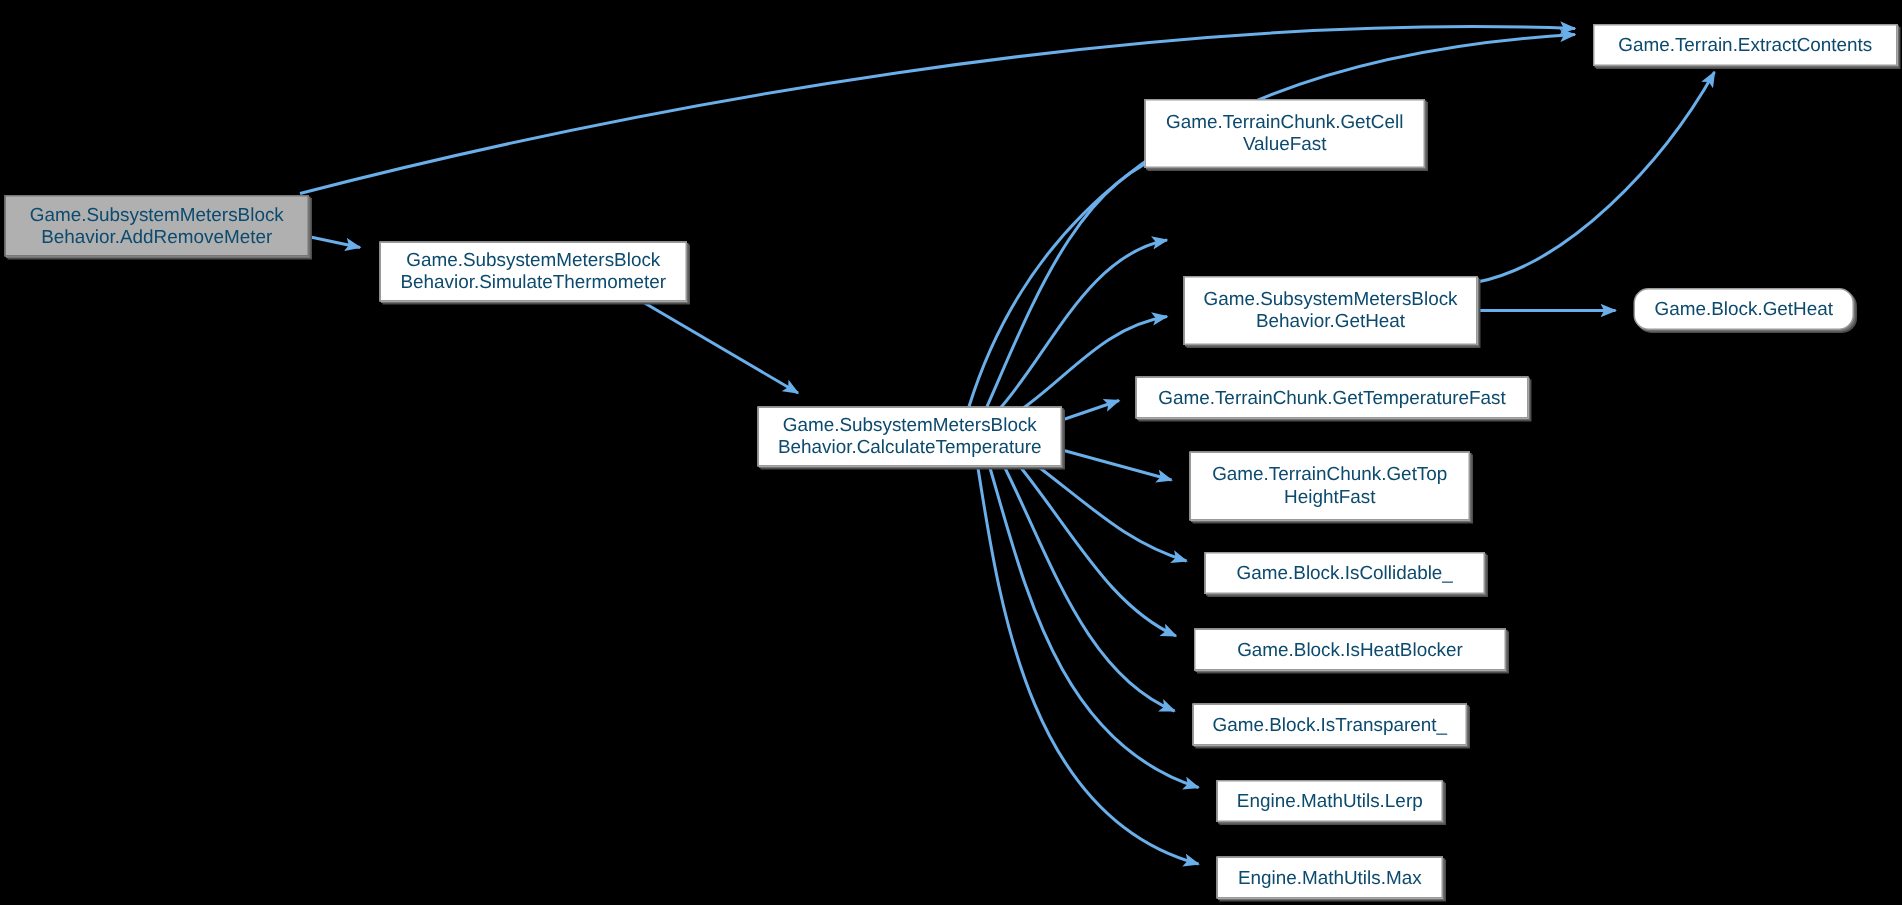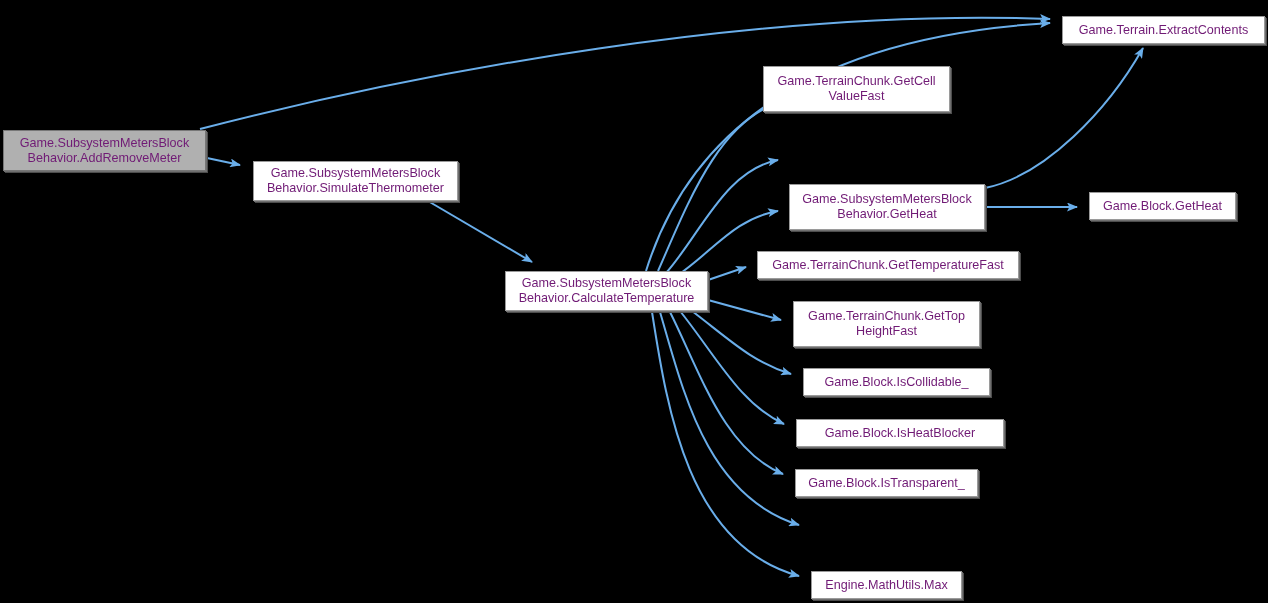--- a/index.html
+++ b/index.html
@@ -22,21 +22,21 @@
     width: 1268px;
     height: 603px;
     pointer-events: none;
   }
   .node {
     position: absolute;
     box-sizing: border-box;
     background: #ffffff;
     border: 1px solid #9a9a9a;
     box-shadow: 1px 1px 0 0 #6f6f6f, 2px 2px 0 0 #4d4d4d;
-    color: #701a75;
+    color: #0c4a6e;
     font-size: 12.6px;
     line-height: 15px;
     text-align: center;
     display: flex;
     align-items: center;
     justify-content: center;
     letter-spacing: 0px;
     white-space: pre-line;
     z-index: 5;
   }
@@ -137,26 +137,29 @@
   </div>
 
   <div class="node" style="left:796px; top:419px; width:208px; height:28px;">
     <span class="node-label">Game.Block.IsHeatBlocker</span>
   </div>
 
   <div class="node" style="left:795px; top:469px; width:183px; height:28px;">
     <span class="node-label">Game.Block.IsTransparent_</span>
   </div>
 
+  <div class="node" style="left:811px; top:520px; width:151px; height:28px;">
+    <span class="node-label">Engine.MathUtils.Lerp</span>
+  </div>
 
   <div class="node" style="left:811px; top:571px; width:151px; height:28px;">
     <span class="node-label">Engine.MathUtils.Max</span>
   </div>
 
   <div class="node" style="left:1062px; top:16px; width:203px; height:28px;">
     <span class="node-label">Game.Terrain.ExtractContents</span>
   </div>
 
-  <div class="node" style="left:1089px; top:192px; width:147px; height:28px;">
+  <div class="node" style="left:1089px; top:192px; width:147px; height:28px;border-radius:10px;">
     <span class="node-label">Game.Block.GetHeat</span>
   </div>
 
 </div>
 
 </body></html>

